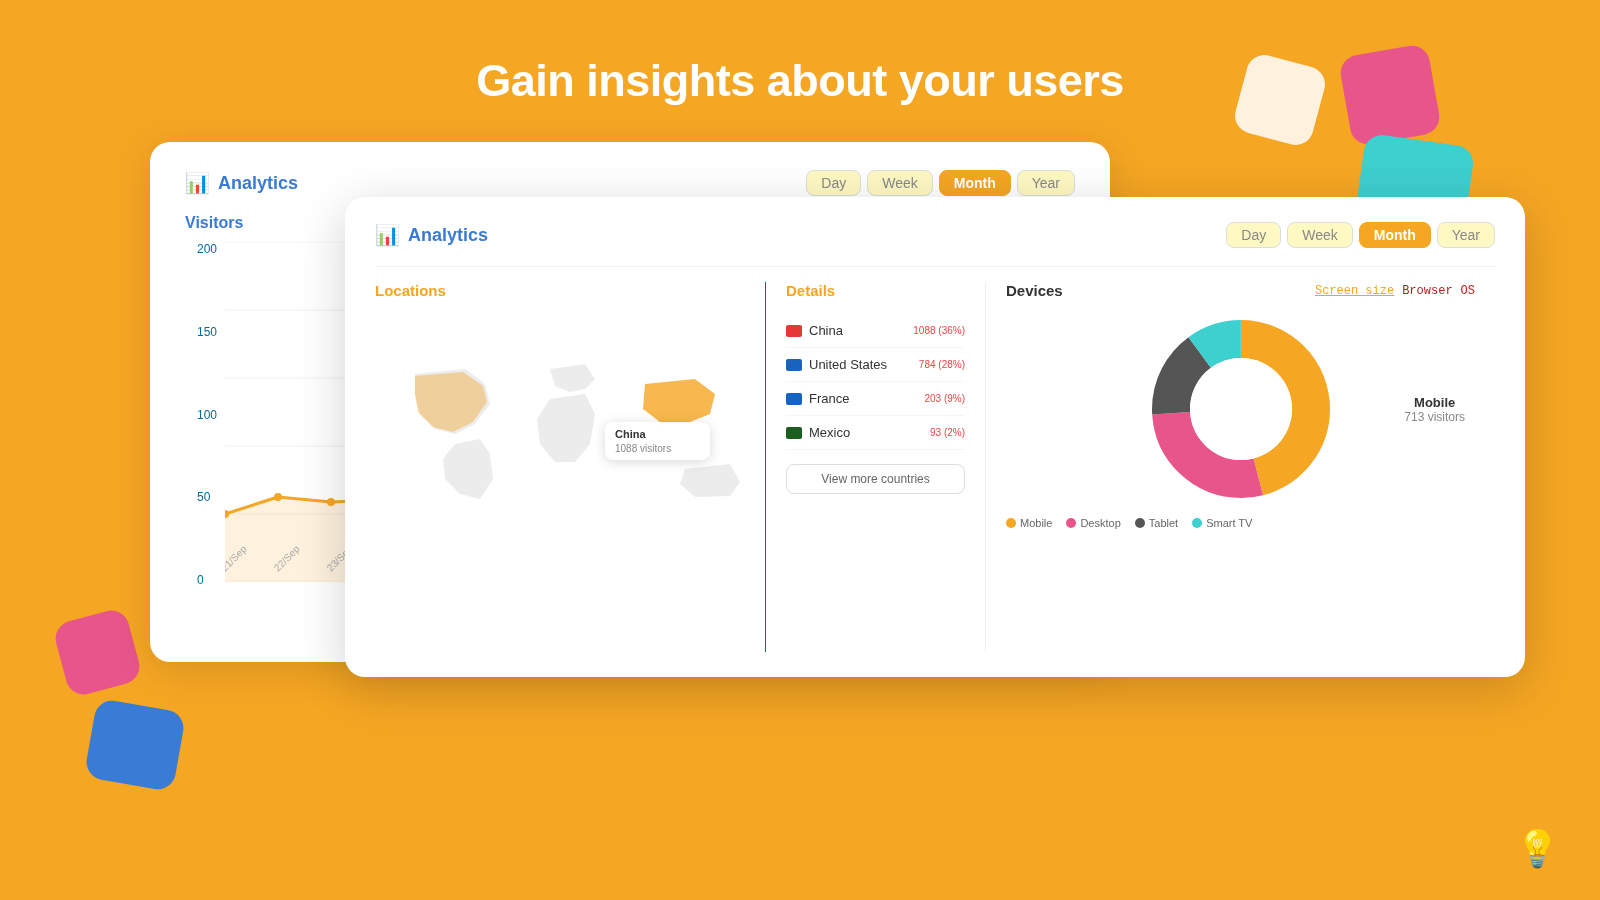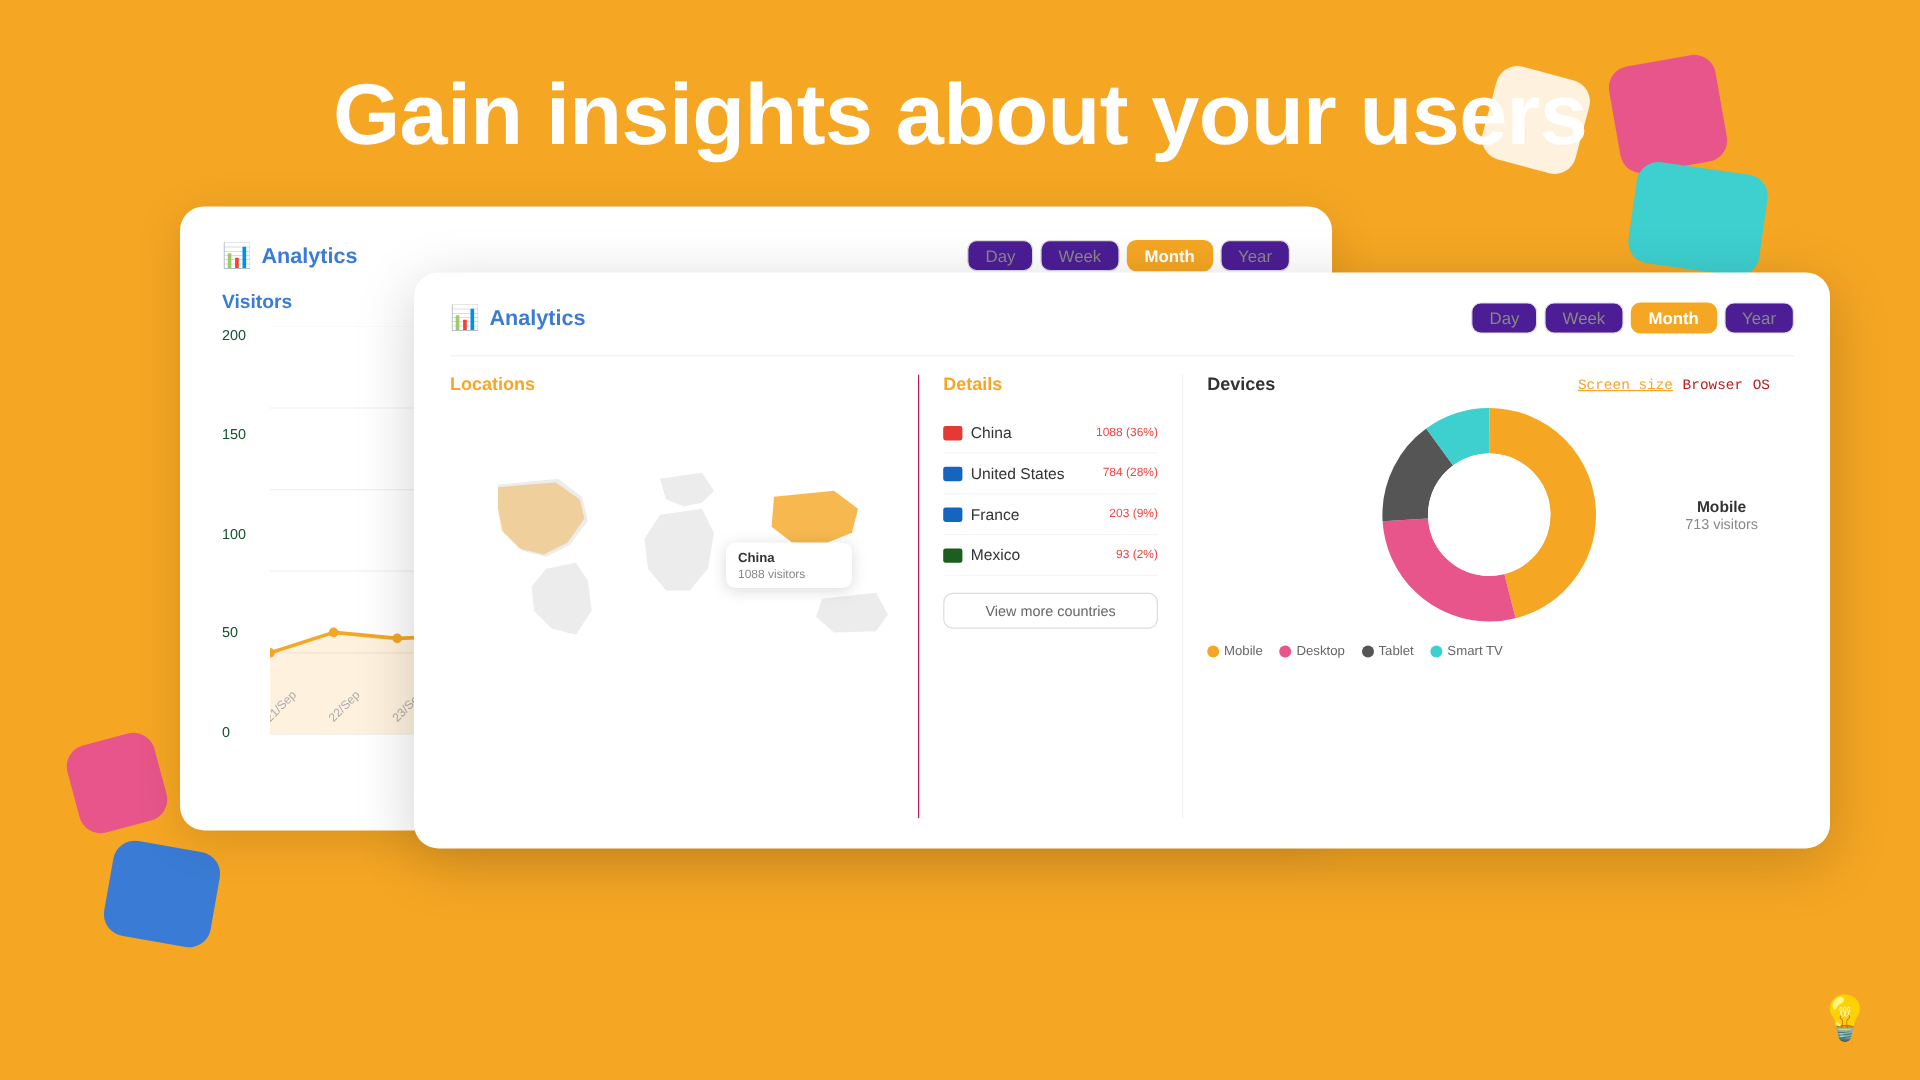--- a/index.html
+++ b/index.html
@@ -45,21 +45,21 @@
       width: 90px; height: 80px;
       background: #3A7BD5;
       bottom: 115px; left: 90px;
       transform: rotate(10deg);
     }
 
     
     .main-title {
       text-align: center;
       color: white;
-      font-size: 72px;
+      font-size: 45px;
       font-weight: 800;
       padding-top: 55px;
       padding-bottom: 35px;
       letter-spacing: -0.5px;
     }
 
     
     .cards-area {
       position: relative;
       width: 1000px;
@@ -118,21 +118,21 @@
     
     .time-filters {
       display: flex;
       gap: 6px;
       align-items: center;
     }
     .time-btn {
       padding: 4px 14px;
       border-radius: 8px;
       border: 1px solid #ddd;
-      background: #4c1d95;
+      background: #fef9c3;
       font-size: 14px;
       color: #888;
       cursor: pointer;
     }
     .time-btn.active {
       background: #F5A623;
       color: white;
       border-color: #F5A623;
       font-weight: 600;
     }
@@ -148,27 +148,27 @@
     
     .chart-area {
       flex: 1;
       position: relative;
       overflow: hidden;
     }
 
     
     .y-labels {
       position: absolute;
-      left: 0;
+      left: 12px;
       top: 0;
       bottom: 30px;
       display: flex;
       flex-direction: column;
       justify-content: space-between;
-      color: #14532d;
+      color: #0369a1;
       font-size: 12px;
       padding-bottom: 5px;
     }
 
     
     .chart-svg {
       position: absolute;
       left: 40px;
       right: 0;
       top: 0;
@@ -248,20 +248,21 @@
 
     
     .devices-panel {
       flex: 1;
       padding: 0 20px;
     }
     .devices-header {
       display: flex;
       align-items: center;
       justify-content: space-between;
+      margin-bottom: 10px;
     }
     .devices-title {
       color: #333;
       font-size: 15px;
       font-weight: 700;
     }
     .device-tabs {
       display: flex;
       gap: 8px;
       font-size: 12px;

